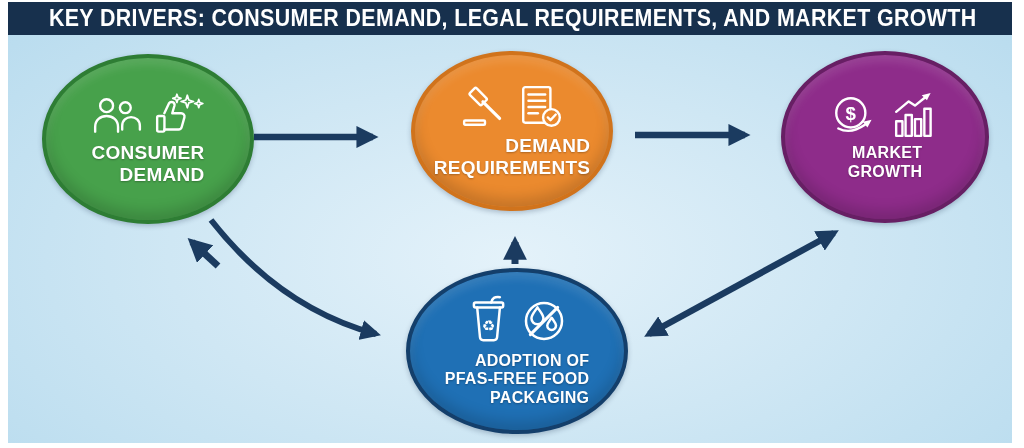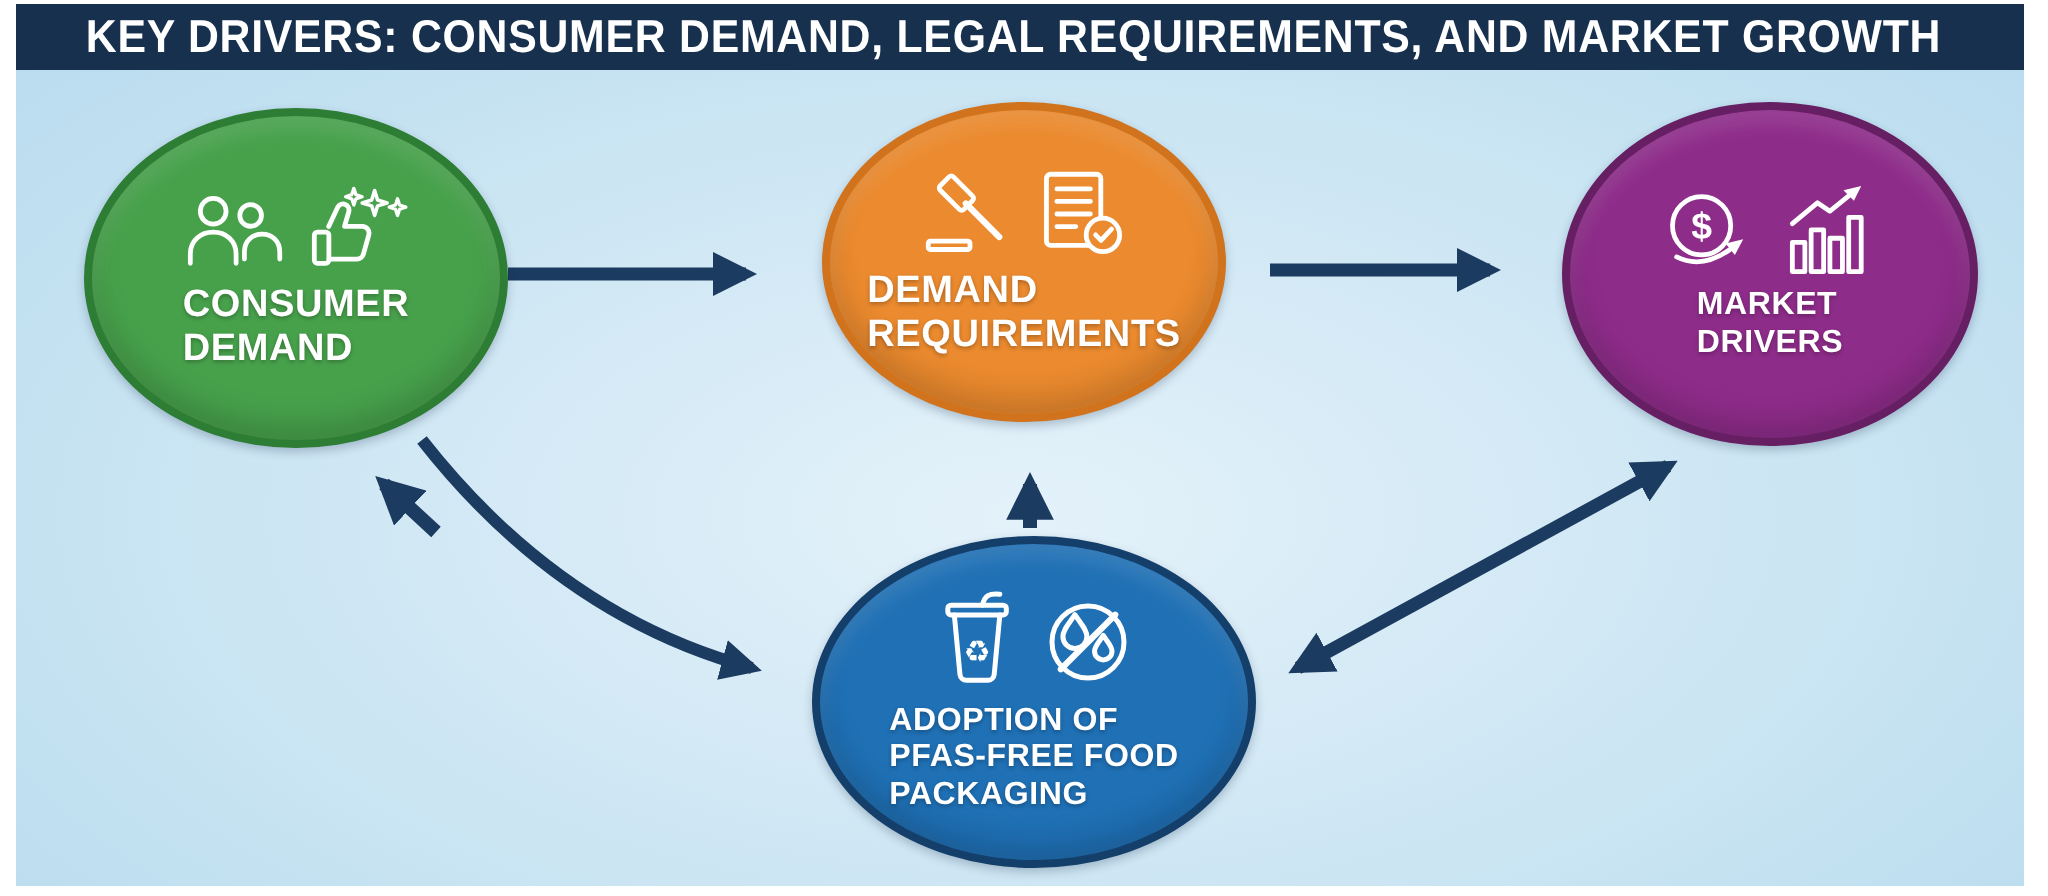--- a/index.html
+++ b/index.html
@@ -1,33 +1,33 @@
 <!DOCTYPE html>
 <html style="--title-bar: #17304d; --title-text: #ffffff; --arrow: #1b3b60; --bg-center: #e4f2fa; --bg-edge: #b7dbee; --frame: #ffffff;"><head>
 <meta charset="utf-8">
 <style>
   html,body{margin:0;padding:0;background:#fff;}
   .stage{position:relative;width:1024px;height:448px;background:var(--frame,#fff);overflow:hidden;
          font-family:"Liberation Sans","DejaVu Sans",sans-serif;}
   .canvas{position:absolute;left:8px;top:2px;width:1004px;height:441px;
           background:radial-gradient(ellipse at 50% 58%, var(--bg-center,#e4f2fa) 0%, #cfe7f4 48%, var(--bg-edge,#b7dbee) 100%);}
   .titlebar{position:absolute;left:0;top:0;width:100%;height:33px;background:var(--title-bar,#17304d);
-            display:flex;align-items:center;justify-content:flex-start;}
+            display:flex;align-items:center;justify-content:flex-end;}
   .titlebar h1{margin:0;color:var(--title-text,#fff);font-size:23px;font-weight:700;letter-spacing:.4px;
                white-space:nowrap;transform:scaleX(.93);}
   .node{position:absolute;border-radius:50%;background:var(--fill);border:4px solid var(--rim);
         box-sizing:border-box;display:flex;flex-direction:column;align-items:center;justify-content:center;
         box-shadow:inset 0 -8px 14px rgba(0,0,0,.16), inset 0 6px 10px rgba(255,255,255,.12), 0 2px 5px rgba(20,40,70,.25);}
   .node-consumer{left:34px;top:52px;width:212px;height:170px;}
   .node-legal{left:403px;top:49px;width:202px;height:160px;}
   .node-market{left:773px;top:49px;width:208px;height:172px;}
   .node-packaging{left:398px;top:266px;width:222px;height:166px;}
   .iconrow{display:flex;align-items:center;gap:10px;margin-bottom:5px;}
   .iconrow svg{stroke:#fff;fill:none;stroke-width:2.3;stroke-linecap:round;stroke-linejoin:round;}
-  .label{color:#fff;font-weight:700;text-align:left;line-height:1.14;letter-spacing:.3px;
+  .label{color:#fff;font-weight:700;text-align:right;line-height:1.14;letter-spacing:.3px;
          text-shadow:0 1px 2px rgba(0,0,0,.28);}
   .label span{display:block;}
   .node-consumer .label,.node-legal .label{font-size:19px;}
   .node-market .label,.node-packaging .label{font-size:16px;}
   svg.arrows{position:absolute;left:0;top:0;pointer-events:none;}
   .arrow{stroke:var(--arrow,#1b3b60);fill:none;}
   .ah{fill:var(--arrow,#1b3b60);}
 </style>
 </head>
 <body>
@@ -110,21 +110,21 @@
           <rect x="4" y="27" width="6" height="14"></rect>
           <rect x="13" y="21" width="6" height="20"></rect>
           <rect x="22" y="25" width="6" height="16"></rect>
           <rect x="31" y="15" width="6" height="26"></rect>
           <path d="M4 18 L16 8 L22 12 L32.5 3.5"></path>
           <path stroke="none" d="M37 0 L28.5 2 L33.5 7 Z" style="fill:#fff"></path>
         </svg>
       </div>
       <div class="label">
         <span>MARKET</span>
-        <span>DRIVERS</span>
+        <span>GROWTH</span>
       </div>
     </div>
 
     <div class="node node-packaging" style="--fill: #1f70b5; --rim: #143f6b;">
       <div class="iconrow">
         <svg width="44" height="52" viewBox="0 0 40 48">
           <path d="M23 7 C24 2.5 26 1.5 31 2"></path>
           <rect x="7" y="7" width="27" height="4.5" rx="1.5"></rect>
           <path d="M10 11.5 l2.6 27.5 a3 3 0 0 0 3 2.7 h9.8 a3 3 0 0 0 3-2.7 L31 11.5"></path>
           <text x="20.5" y="33" font-size="14" fill="#fff" stroke="none" text-anchor="middle" font-family="DejaVu Sans">♻</text>

